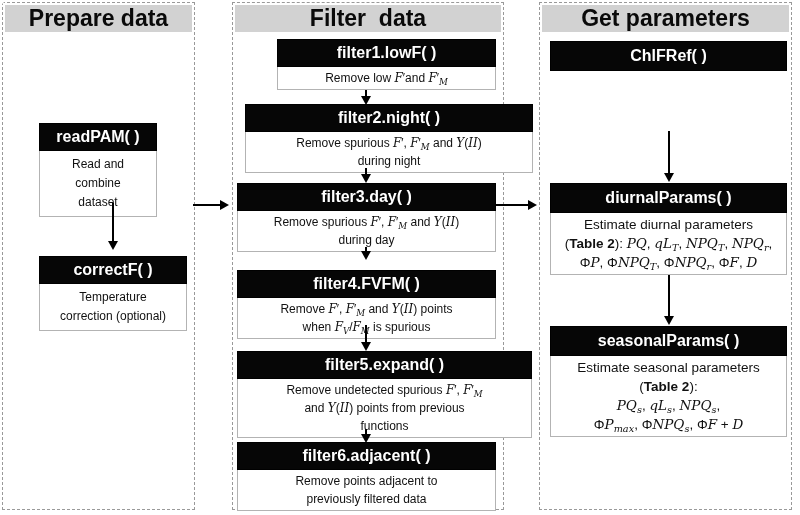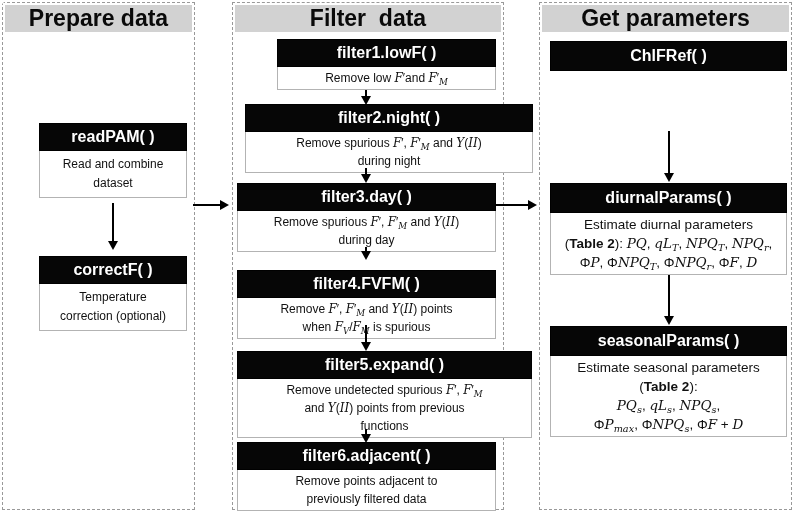--- a/index.html
+++ b/index.html
@@ -45,21 +45,21 @@
   }
 </style>
 </head>
 <body>
 
 <div class="canvas">
 
   <div class="col" style="left:2px; width:193px;">
     <div class="col-header">Prepare data</div>
 
-    <div class="fbox c1" style="left:36px; top:120px; width:148px;">
+    <div class="fbox c1" style="left:36px; top:120px; width:118px;">
       <div class="fhead">readPAM( )</div>
       <div class="fdesc">Read and combine<br>dataset</div>
     </div>
 
     <div class="arrow-v" style="left:109px; top:200px; height:38px;"></div>
 
     <div class="fbox c1" style="left:36px; top:253px; width:148px;">
       <div class="fhead">correctF( )</div>
       <div class="fdesc">Temperature<br>correction (optional)</div>
     </div>

